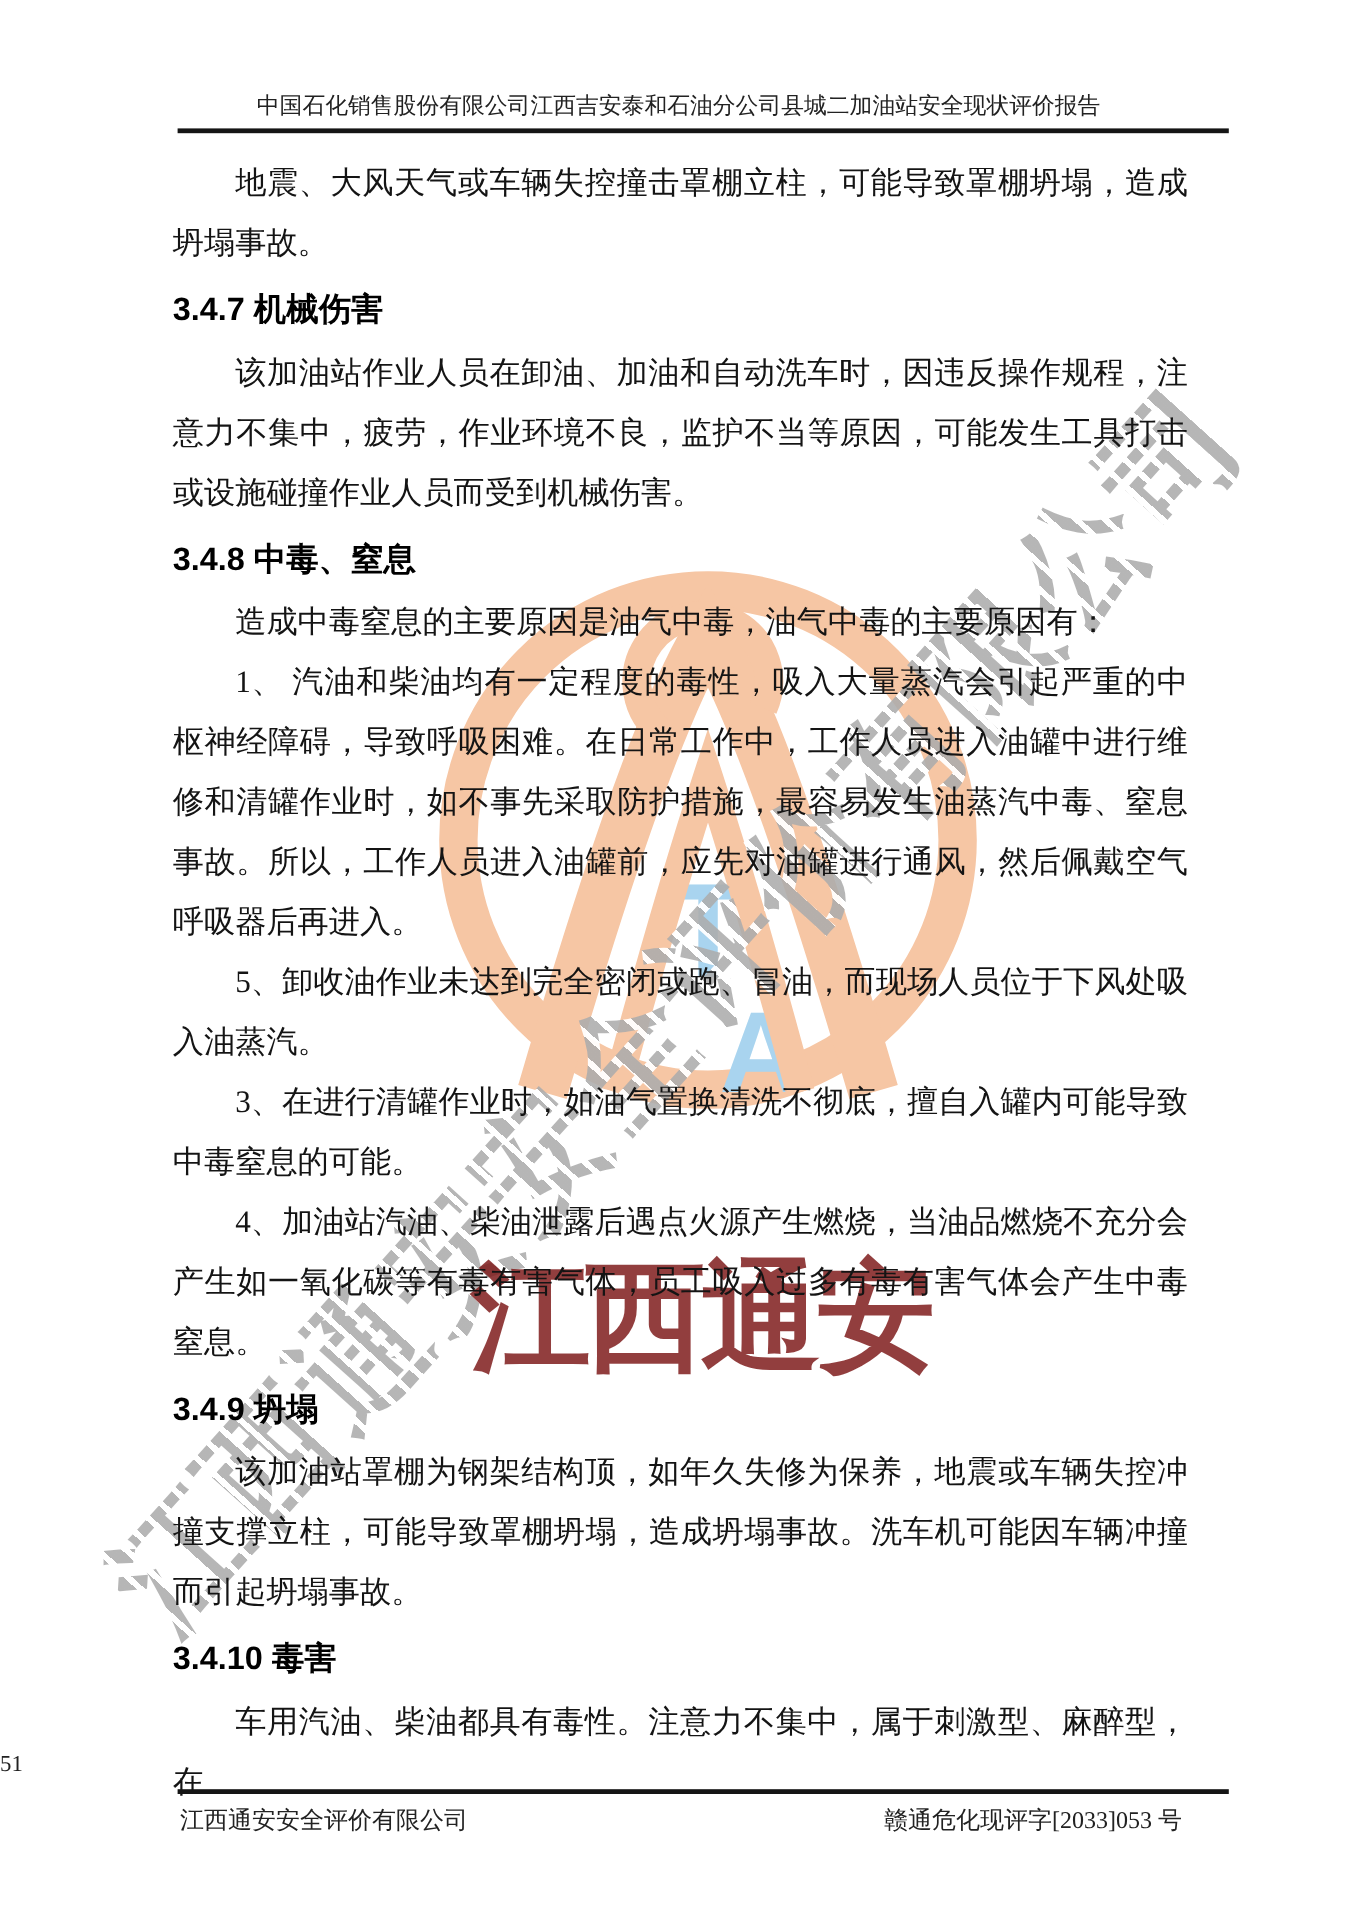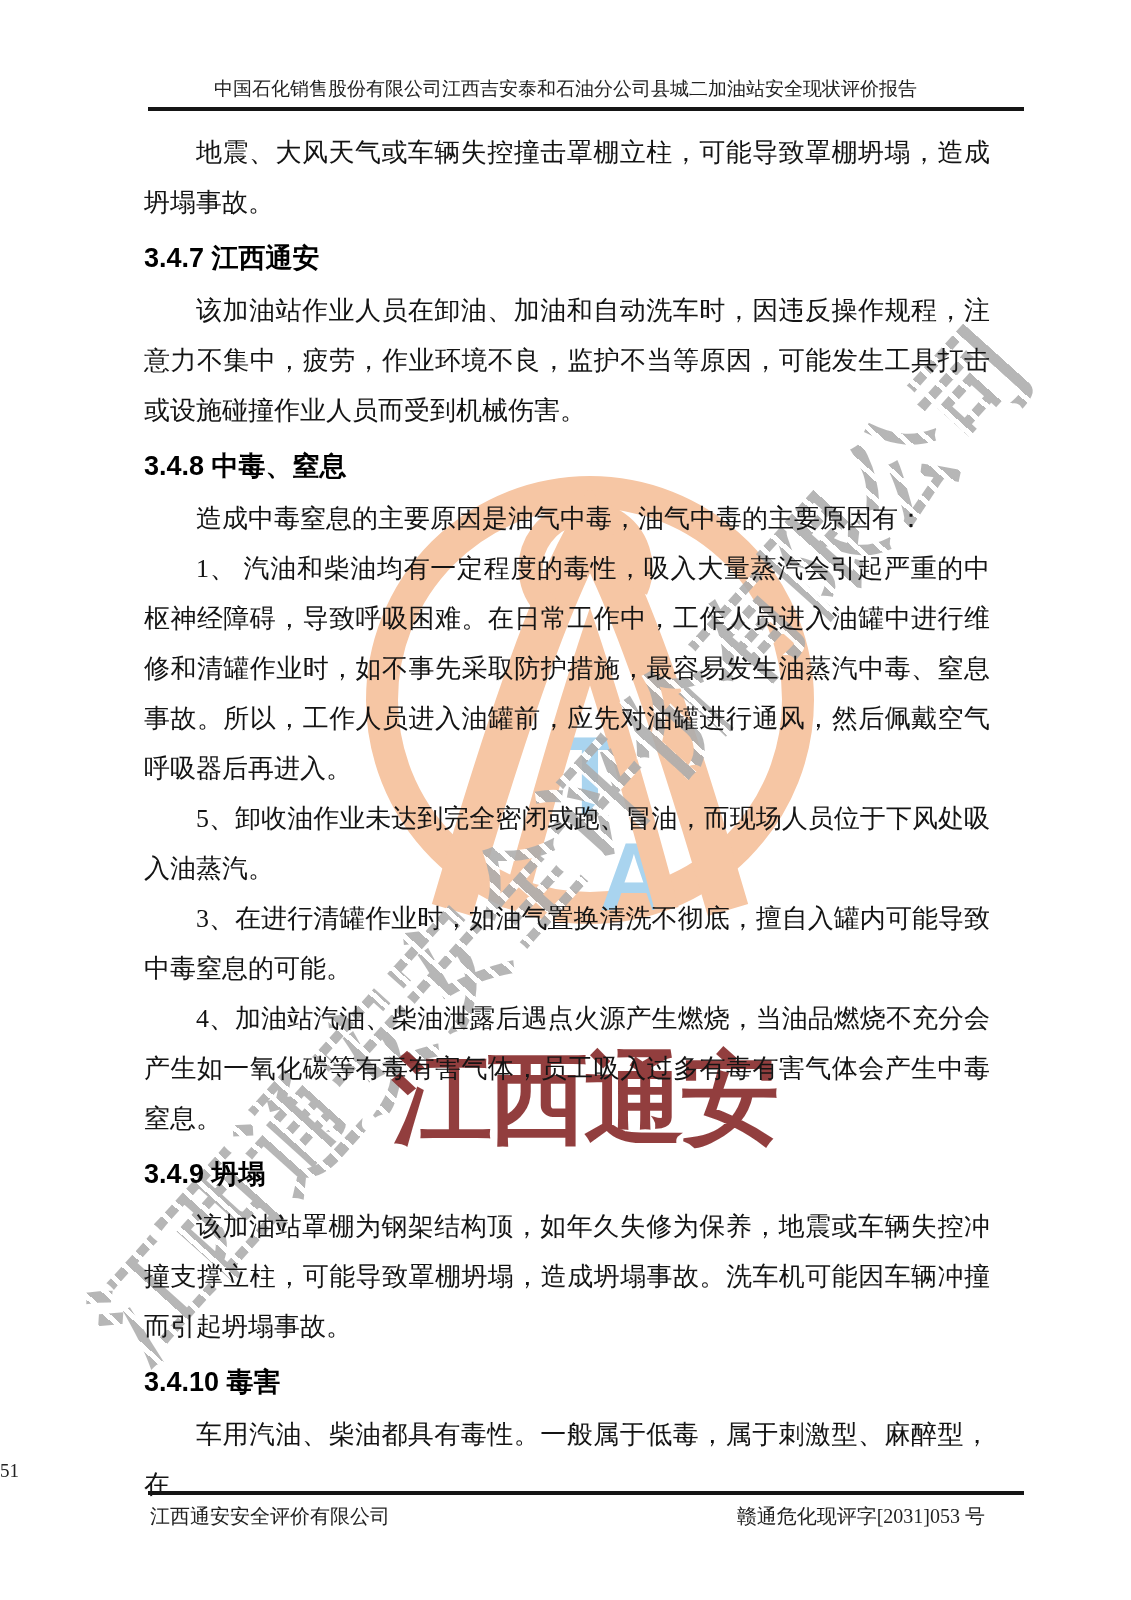--- a/index.html
+++ b/index.html
@@ -145,31 +145,31 @@
     <div class="wm-diagonal">江西通安安全评价有限公司</div>
 
     <div class="wm-red">江西通安</div>
   </div>
 
   <div class="hdr-title">中国石化销售股份有限公司江西吉安泰和石油分公司县城二加油站安全现状评价报告</div>
   <div class="hdr-rule"></div>
 
   <main class="doc-body">
       <p class="body-para">地震、大风天气或车辆失控撞击罩棚立柱，可能导致罩棚坍塌，造成坍塌事故。</p>
-      <h3 class="sec-heading">3.4.7 江西通安</h3>
+      <h3 class="sec-heading">3.4.7 机械伤害</h3>
       <p class="body-para">该加油站作业人员在卸油、加油和自动洗车时，因违反操作规程，注意力不集中，疲劳，作业环境不良，监护不当等原因，可能发生工具打击或设施碰撞作业人员而受到机械伤害。</p>
       <h3 class="sec-heading">3.4.8 中毒、窒息</h3>
       <p class="body-para">造成中毒窒息的主要原因是油气中毒，油气中毒的主要原因有：</p>
       <p class="body-para">1、 汽油和柴油均有一定程度的毒性，吸入大量蒸汽会引起严重的中枢神经障碍，导致呼吸困难。在日常工作中，工作人员进入油罐中进行维修和清罐作业时，如不事先采取防护措施，最容易发生油蒸汽中毒、窒息事故。所以，工作人员进入油罐前，应先对油罐进行通风，然后佩戴空气呼吸器后再进入。</p>
       <p class="body-para">5、卸收油作业未达到完全密闭或跑、冒油，而现场人员位于下风处吸入油蒸汽。</p>
       <p class="body-para">3、在进行清罐作业时，如油气置换清洗不彻底，擅自入罐内可能导致中毒窒息的可能。</p>
       <p class="body-para">4、加油站汽油、柴油泄露后遇点火源产生燃烧，当油品燃烧不充分会产生如一氧化碳等有毒有害气体，员工吸入过多有毒有害气体会产生中毒窒息。</p>
       <h3 class="sec-heading">3.4.9 坍塌</h3>
       <p class="body-para">该加油站罩棚为钢架结构顶，如年久失修为保养，地震或车辆失控冲撞支撑立柱，可能导致罩棚坍塌，造成坍塌事故。洗车机可能因车辆冲撞而引起坍塌事故。</p>
       <h3 class="sec-heading">3.4.10 毒害</h3>
-      <p class="body-para">车用汽油、柴油都具有毒性。一般属于低毒，属于刺激型、麻醉型，在</p>
+      <p class="body-para">车用汽油、柴油都具有毒性。注意力不集中，属于刺激型、麻醉型，在</p>
     </main>
 
   <div class="page-num">51</div>
   <div class="ftr-rule"></div>
   <div class="ftr-left">江西通安安全评价有限公司</div>
-  <div class="ftr-right">赣通危化现评字[2031]053 号</div>
+  <div class="ftr-right">赣通危化现评字[2033]053 号</div>
 </div>
 
 </body></html>

